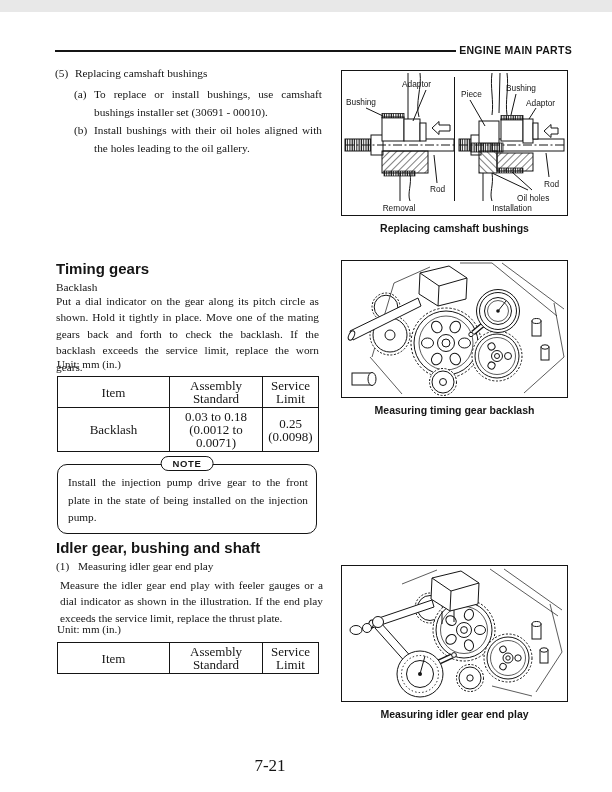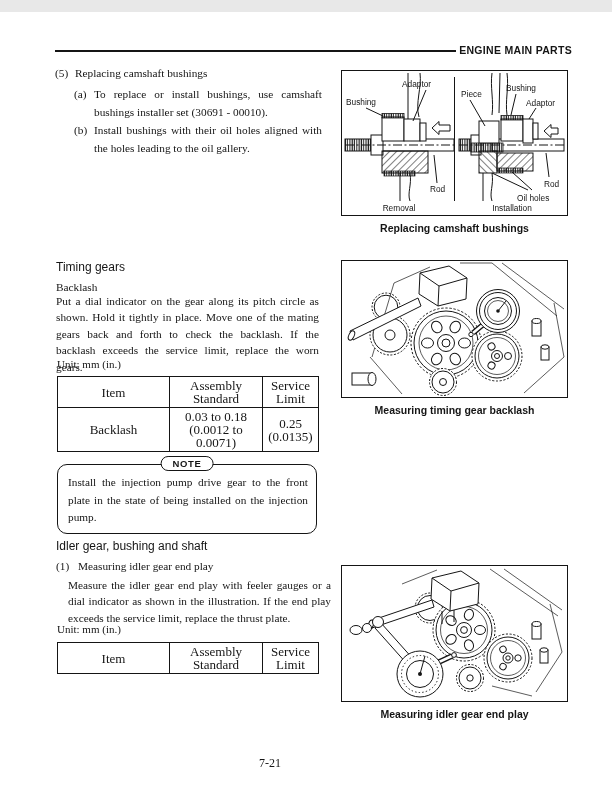--- a/index.html
+++ b/index.html
@@ -14,21 +14,21 @@
   .header-title {
     top:32px; right:40px; font-family:"Liberation Sans", sans-serif;
     font-weight:bold; font-size:10.5px; letter-spacing:.3px;
   }
   
   .body-txt { font-size:11.3px; line-height:17.5px; }
   .just { text-align:justify; }
   .li { display:flex; }
   .li .li-label { flex:0 0 20px; }
   .sec-head {
-    font-family:"Liberation Sans", sans-serif; font-weight:normal; font-size:12px;
+    font-family:"Liberation Sans", sans-serif; font-weight:bold; font-size:15px;
   }
   .para { font-size:11.3px; line-height:16.4px; }
   .unit { font-size:11px; text-align:left; }
   
   table.spec { border-collapse:collapse; width:261px; table-layout:fixed;
     font-size:13px; line-height:13px; }
   table.spec { border:1.6px solid #151515; }
   table.spec th, table.spec td {
     border:1px solid #151515; font-weight:normal; text-align:center;
     vertical-align:middle; padding:2px 2px;
@@ -50,21 +50,21 @@
   }
   .note-text { font-size:11.3px; line-height:17.5px; }
   
   .fig { left:341px; width:227px; }
   .fig-box { border:1.4px solid #151515; background:#fff; box-sizing:border-box; width:227px; }
   .fig-box svg { display:block; }
   .fig-caption {
     margin-top:6px; text-align:center; font-family:"Liberation Sans", sans-serif;
     font-weight:bold; font-size:10.5px;
   }
-  .footer { left:0; top:744px; width:540px; text-align:center; font-size:12px; }
+  .footer { left:0; top:744px; width:540px; text-align:center; font-size:17px; }
   
   .ln { stroke:#151515; fill:none; stroke-width:1; }
   .lnw { stroke:#151515; fill:#fff; stroke-width:1; }
   .thin { stroke:#151515; fill:none; stroke-width:.7; }
   .fig-label { font-family:"Liberation Sans", sans-serif; font-size:8.3px; fill:#151515; }
 </style>
 </head>
 <body>
 
 <div class="page">
@@ -184,21 +184,21 @@
       <th>Service Limit</th>
     </tr>
     <tr>
       <td class="cell-item">Backlash</td>
       <td>
         <div>0.03 to 0.18</div>
         <div>(0.0012 to 0.0071)</div>
       </td>
       <td>
         <div>0.25</div>
-        <div>(0.0135)</div>
+        <div>(0.0098)</div>
       </td>
     </tr>
   </tbody>
     </table>
 
   <div class="abs note-box" style="top:452px;">
     <div class="note-pill">NOTE</div>
     <div class="note-text just">Install the injection pump drive gear to the front plate in the state of being installed on the injection pump.</div>
   </div>
 
@@ -273,21 +273,21 @@
       </svg>
     </div>
     <div class="fig-caption">Measuring timing gear backlash</div>
   </div>
 
   <div class="abs sec-head" style="left:56px; top:527px;">Idler gear, bushing and shaft</div>
   <div class="abs body-txt li" style="left:56px; top:546px; width:264px;">
     <span class="li-label" style="flex-basis:22px;">(1)</span>
     <span>Measuring idler gear end play</span>
   </div>
-  <div class="abs para just" style="left:68px; top:565px; width:263px;">Measure the idler gear end play with feeler gauges or a dial indicator as shown in the illustration.  If the end play exceeds the service limit, replace the thrust plate.</div>
+  <div class="abs para just" style="left:60px; top:565px; width:263px;">Measure the idler gear end play with feeler gauges or a dial indicator as shown in the illustration.  If the end play exceeds the service limit, replace the thrust plate.</div>
   <div class="abs unit" style="left:57px; top:611px; width:261px;">Unit: mm (in.)</div>
 
   <table class="spec abs" style="left:57px; top:630px;">
     <colgroup>
         <col class="c1">
         <col class="c2">
         <col class="c3">
       </colgroup>
     <tbody>
         <tr>

